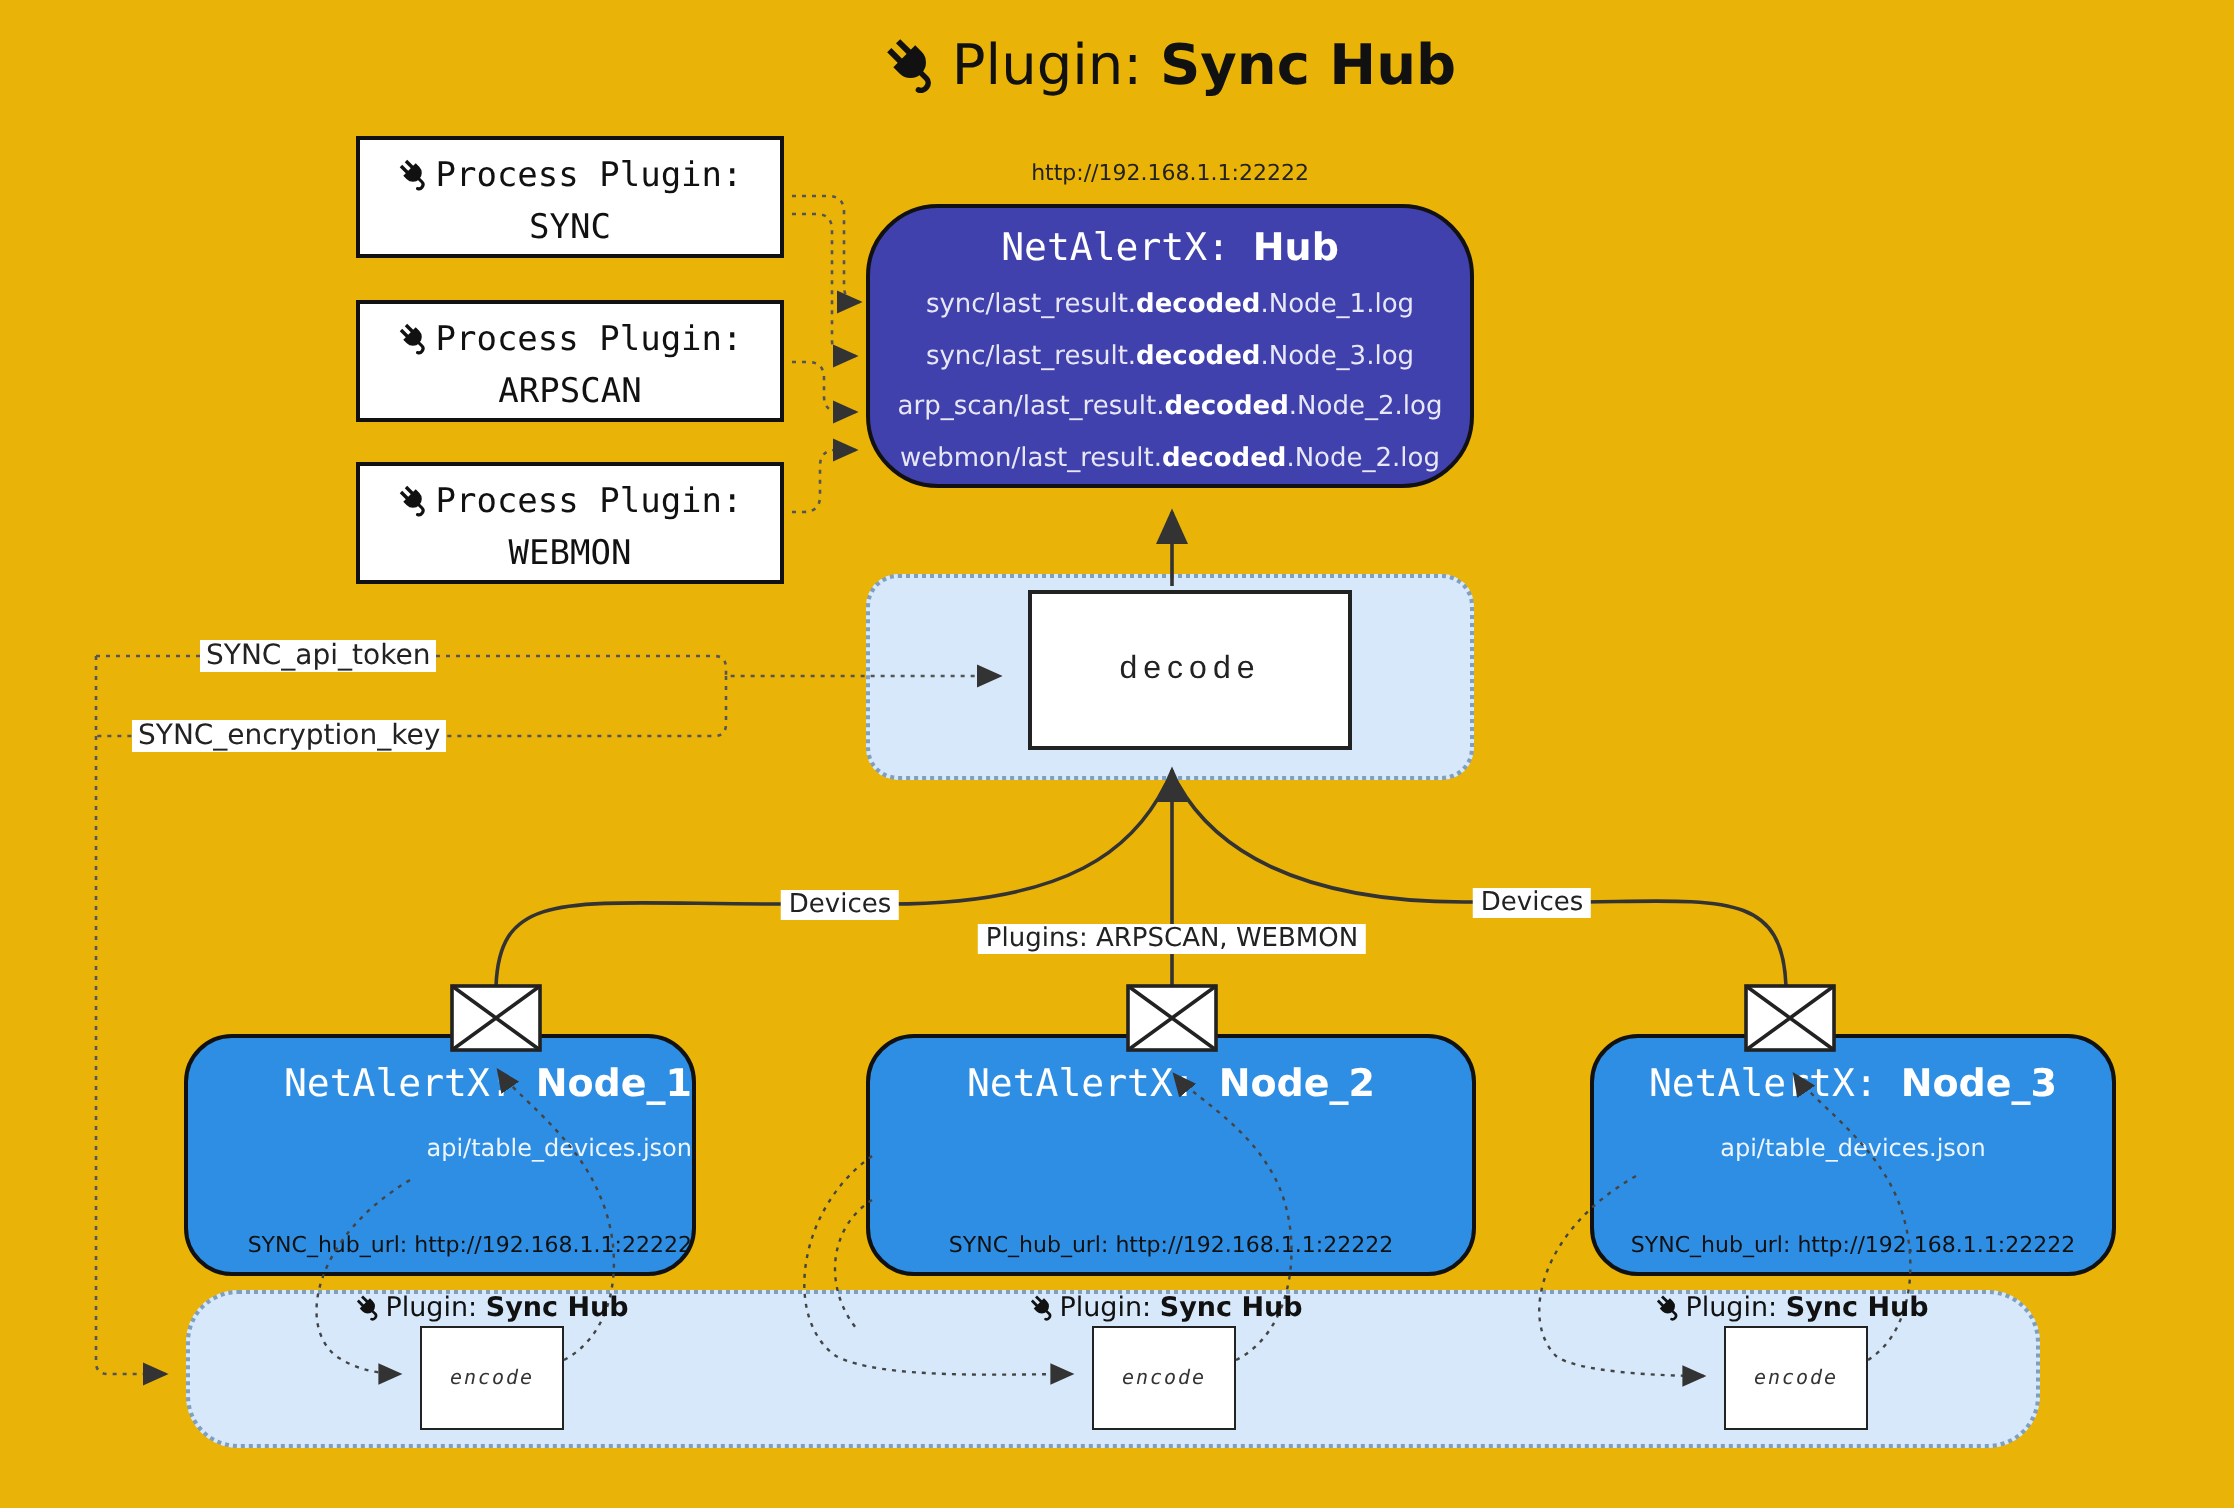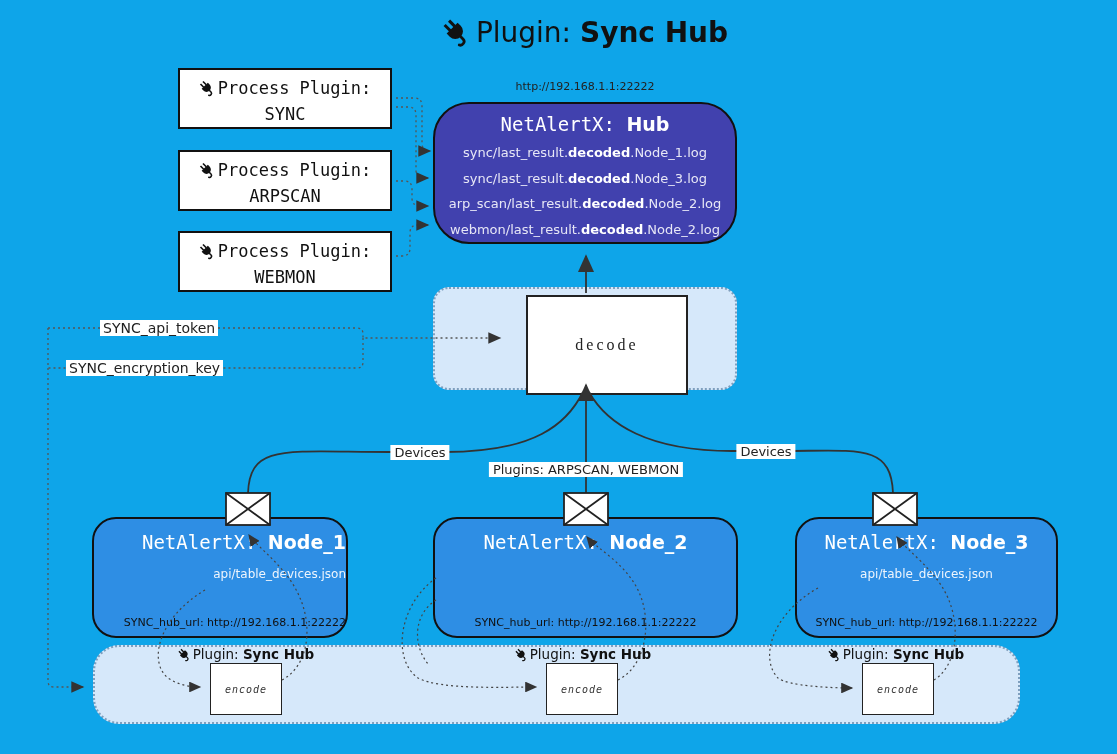--- a/index.html
+++ b/index.html
@@ -6,21 +6,21 @@
     --hub-fill:#4141ae;
     --node-fill:#2e8ee4;
     --band-fill:#d6e8fa;
     --band-border:#7f9fbe;
     --line:#333333;
     --ink:#1a1a1a;
   }
   *{margin:0;padding:0;box-sizing:border-box;}
   html,body{background:#ffffff;}
   body{font-family:"DejaVu Sans", sans-serif;color:var(--ink);}
-  .canvas{position:relative;width:1117px;height:754px;background:#0ea5e9;overflow:hidden;}
+  .canvas{position:relative;width:1117px;height:754px;background:#eab308;overflow:hidden;}
 
   
   .layer-boxes{position:absolute;inset:0;z-index:1;}
   svg.overlay{position:absolute;inset:0;z-index:2;pointer-events:none;}
   .layer-labels{position:absolute;inset:0;z-index:3;pointer-events:none;}
 
   
   .main-title{position:absolute;left:320px;top:16px;width:530px;text-align:center;
     font-size:28px;color:#111;white-space:nowrap;}
   .main-title .bold{font-weight:bold;}
@@ -40,23 +40,23 @@
     color:#fff;text-align:center;}
   .hub-title{margin-top:9px;font-family:"DejaVu Sans Mono", monospace;font-size:19px;}
   .hub-title .bold{font-family:"DejaVu Sans", sans-serif;font-weight:bold;font-size:19px;}
   .hub-log{font-size:13px;color:#e7e7f6;line-height:25.5px;white-space:nowrap;}
   .hub-log b{color:#fff;}
   .hub-logs{margin-top:5px;}
 
   
   .decode-band{position:absolute;left:433px;top:287px;width:304px;height:103px;
     background:var(--band-fill);border:2px dotted var(--band-border);border-radius:16px;}
-  .decode-box{position:absolute;left:526px;top:295px;width:162px;height:100px;background:#fff;
+  .decode-box{position:absolute;left:514px;top:295px;width:162px;height:80px;background:#fff;
     border:2px solid #222;display:flex;align-items:center;justify-content:center;
-    font-family:Liberation Serif, serif;font-size:16px;letter-spacing:3px;color:#222;}
+    font-family:Liberation Sans, sans-serif;font-size:16px;letter-spacing:3px;color:#222;}
 
   
   .line-label{position:absolute;background:#fff;font-size:13px;color:#222;
     padding:0 4px;white-space:nowrap;transform:translateX(-50%);}
   .cfg-label{position:absolute;background:#fff;font-size:14px;color:#222;
     padding:0 3px;white-space:nowrap;}
 
   
   .node{position:absolute;top:517px;height:121px;background:var(--node-fill);
     border:2px solid #111;border-radius:24px;color:#fff;text-align:center;}

